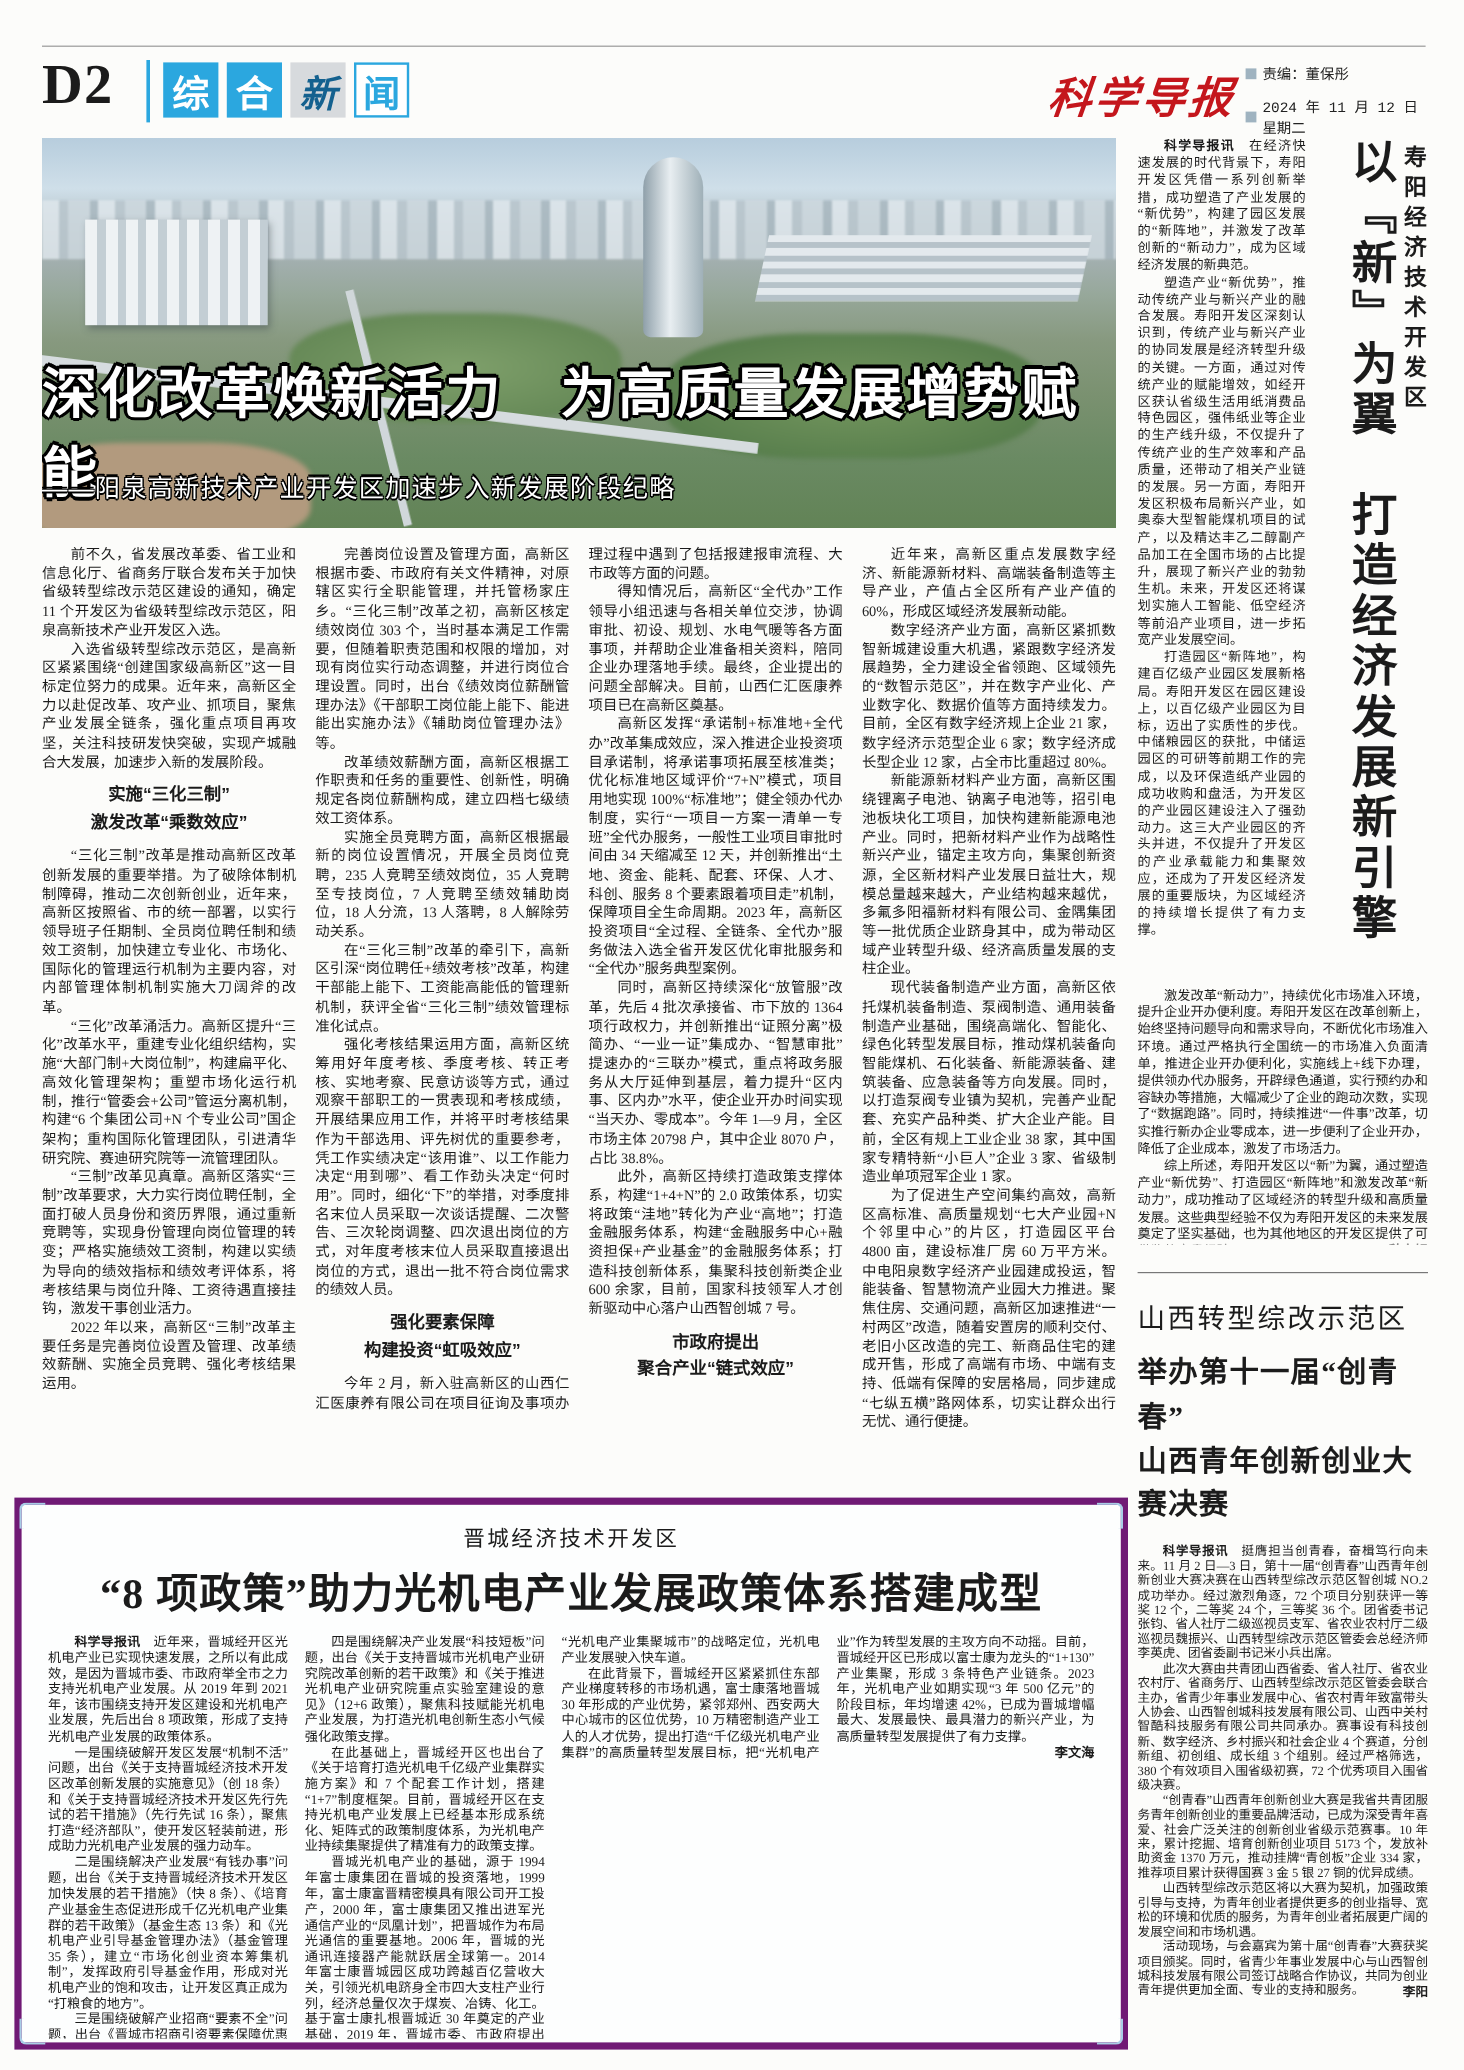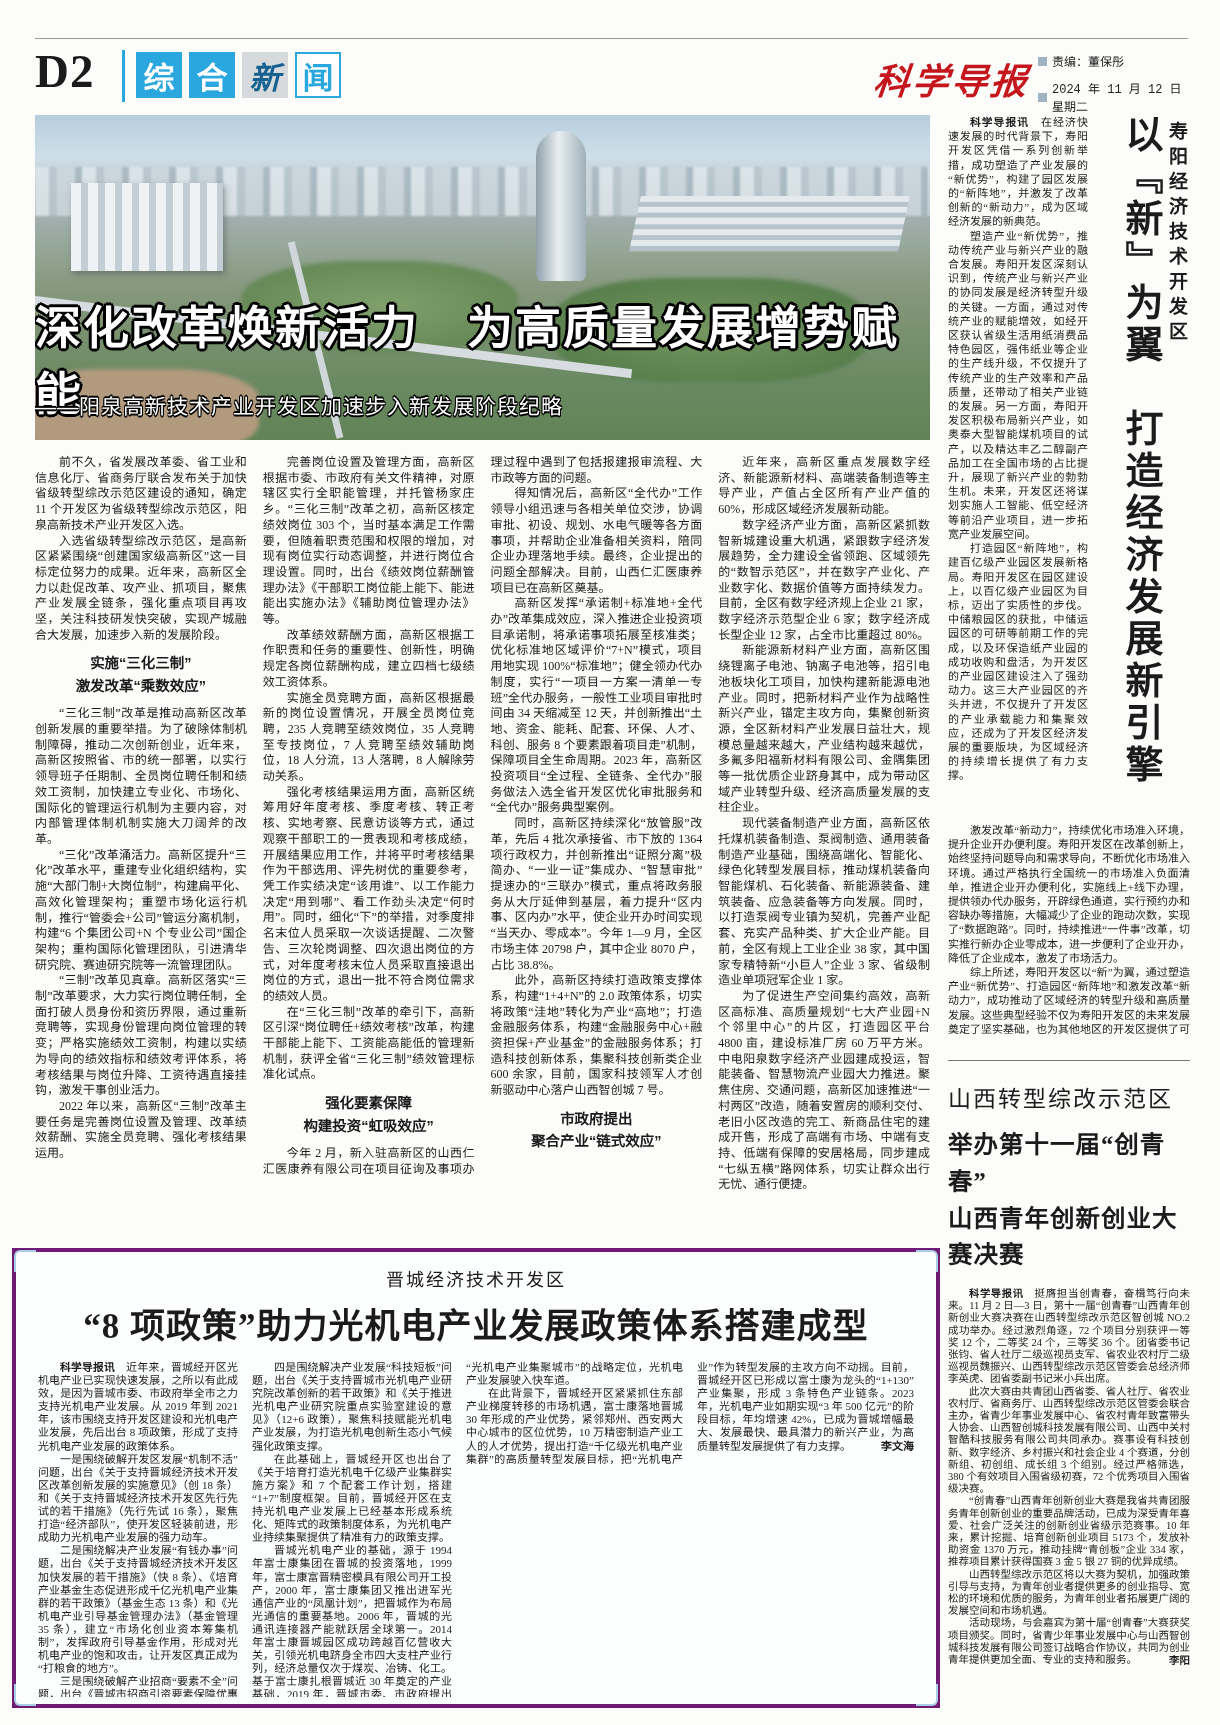--- a/index.html
+++ b/index.html
@@ -66,21 +66,21 @@
   .sb-kicker{flex:none;width:26px;margin-left:4px;writing-mode:vertical-rl;
     font-family:"Liberation Sans","DejaVu Sans",sans-serif;font-weight:700;font-size:19px;letter-spacing:6px;padding-top:6px;}
   .sb-bottom{margin-top:8px;height:214px;overflow:hidden;font-size:11px;line-height:14.2px;text-align:justify;}
   .sb-divider{position:absolute;left:948px;top:1060px;width:242px;height:1px;background:#777;}
   
   .cqc{position:absolute;left:948px;top:1080px;width:242px;height:628px;overflow:hidden;}
   .cqc-kicker{font-family:"Liberation Sans","DejaVu Sans",sans-serif;font-weight:400;font-size:23px;letter-spacing:2px;margin-bottom:13px;}
   .cqc-headline{font-weight:800;font-size:24.5px;line-height:1.5;letter-spacing:1px;margin-bottom:14px;}
   .cqc-body{font-size:10.5px;line-height:12.2px;text-align:justify;}
   
-  .jbox{position:absolute;left:12px;top:1248px;width:928px;height:460px;border:4px solid #701a75;box-sizing:border-box;background:#fdfefe;}
+  .jbox{position:absolute;left:12px;top:1248px;width:928px;height:460px;border:6px solid #701a75;box-sizing:border-box;background:#fdfefe;}
   .jcorn{position:absolute;width:20px;height:20px;border:2px solid #a9cde6;}
   .jc-tl{top:-2px;left:-2px;border-right:none;border-bottom:none;border-radius:6px 0 0 0;}
   .jc-tr{top:-2px;right:-2px;border-left:none;border-bottom:none;border-radius:0 6px 0 0;}
   .jc-bl{bottom:-2px;left:-2px;border-right:none;border-top:none;border-radius:0 0 0 6px;}
   .jc-br{bottom:-2px;right:-2px;border-left:none;border-top:none;border-radius:0 0 6px 0;}
   .jbox-kicker{text-align:center;font-family:"Liberation Sans","DejaVu Sans",sans-serif;font-size:18px;letter-spacing:2px;margin-top:13px;}
   .jbox-headline{text-align:center;font-weight:800;font-size:35px;letter-spacing:1px;margin:6px 0 13px;}
   .jbox-body{display:flex;gap:14px;padding:0 22px;height:336px;overflow:hidden;}
   .jb{font-size:11px;line-height:13.1px;text-align:justify;}
   .jb-col{width:200px;flex:none;overflow:hidden;}
@@ -150,22 +150,22 @@
         <div>实施“三化三制”</div>
         <div>激发改革“乘数效应”</div>
       </div>
       <p>“三化三制”改革是推动高新区改革创新发展的重要举措。为了破除体制机制障碍，推动二次创新创业，近年来，高新区按照省、市的统一部署，以实行领导班子任期制、全员岗位聘任制和绩效工资制，加快建立专业化、市场化、国际化的管理运行机制为主要内容，对内部管理体制机制实施大刀阔斧的改革。</p>
       <p>“三化”改革涌活力。高新区提升“三化”改革水平，重建专业化组织结构，实施“大部门制+大岗位制”，构建扁平化、高效化管理架构；重塑市场化运行机制，推行“管委会+公司”管运分离机制，构建“6 个集团公司+N 个专业公司”国企架构；重构国际化管理团队，引进清华研究院、赛迪研究院等一流管理团队。</p>
       <p>“三制”改革见真章。高新区落实“三制”改革要求，大力实行岗位聘任制，全面打破人员身份和资历界限，通过重新竞聘等，实现身份管理向岗位管理的转变；严格实施绩效工资制，构建以实绩为导向的绩效指标和绩效考评体系，将考核结果与岗位升降、工资待遇直接挂钩，激发干事创业活力。</p>
       <p>2022 年以来，高新区“三制”改革主要任务是完善岗位设置及管理、改革绩效薪酬、实施全员竞聘、强化考核结果运用。</p>
       <p>完善岗位设置及管理方面，高新区根据市委、市政府有关文件精神，对原辖区实行全职能管理，并托管杨家庄乡。“三化三制”改革之初，高新区核定绩效岗位 303 个，当时基本满足工作需要，但随着职责范围和权限的增加，对现有岗位实行动态调整，并进行岗位合理设置。同时，出台《绩效岗位薪酬管理办法》《干部职工岗位能上能下、能进能出实施办法》《辅助岗位管理办法》等。</p>
       <p>改革绩效薪酬方面，高新区根据工作职责和任务的重要性、创新性，明确规定各岗位薪酬构成，建立四档七级绩效工资体系。</p>
       <p>实施全员竞聘方面，高新区根据最新的岗位设置情况，开展全员岗位竞聘，235 人竞聘至绩效岗位，35 人竞聘至专技岗位，7 人竞聘至绩效辅助岗位，18 人分流，13 人落聘，8 人解除劳动关系。</p>
+      <p>在“三化三制”改革的牵引下，高新区引深“岗位聘任+绩效考核”改革，构建干部能上能下、工资能高能低的管理新机制，获评全省“三化三制”绩效管理标准化试点。</p>
       <p>强化考核结果运用方面，高新区统筹用好年度考核、季度考核、转正考核、实地考察、民意访谈等方式，通过观察干部职工的一贯表现和考核成绩，开展结果应用工作，并将平时考核结果作为干部选用、评先树优的重要参考，凭工作实绩决定“该用谁”、以工作能力决定“用到哪”、看工作劲头决定“何时用”。同时，细化“下”的举措，对季度排名末位人员采取一次谈话提醒、二次警告、三次轮岗调整、四次退出岗位的方式，对年度考核末位人员采取直接退出岗位的方式，退出一批不符合岗位需求的绩效人员。</p>
-      <p>在“三化三制”改革的牵引下，高新区引深“岗位聘任+绩效考核”改革，构建干部能上能下、工资能高能低的管理新机制，获评全省“三化三制”绩效管理标准化试点。</p>
       <div class="subhead">
         <div>强化要素保障</div>
         <div>构建投资“虹吸效应”</div>
       </div>
       <p>今年 2 月，新入驻高新区的山西仁汇医康养有限公司在项目征询及事项办理过程中遇到了包括报建报审流程、大市政等方面的问题。</p>
       <p>得知情况后，高新区“全代办”工作领导小组迅速与各相关单位交涉，协调审批、初设、规划、水电气暖等各方面事项，并帮助企业准备相关资料，陪同企业办理落地手续。最终，企业提出的问题全部解决。目前，山西仁汇医康养项目已在高新区奠基。</p>
       <p>高新区发挥“承诺制+标准地+全代办”改革集成效应，深入推进企业投资项目承诺制，将承诺事项拓展至核准类；优化标准地区域评价“7+N”模式，项目用地实现 100%“标准地”；健全领办代办制度，实行“一项目一方案一清单一专班”全代办服务，一般性工业项目审批时间由 34 天缩减至 12 天，并创新推出“土地、资金、能耗、配套、环保、人才、科创、服务 8 个要素跟着项目走”机制，保障项目全生命周期。2023 年，高新区投资项目“全过程、全链条、全代办”服务做法入选全省开发区优化审批服务和“全代办”服务典型案例。</p>
       <p>同时，高新区持续深化“放管服”改革，先后 4 批次承接省、市下放的 1364 项行政权力，并创新推出“证照分离”极简办、“一业一证”集成办、“智慧审批”提速办的“三联办”模式，重点将政务服务从大厅延伸到基层，着力提升“区内事、区内办”水平，使企业开办时间实现“当天办、零成本”。今年 1—9 月，全区市场主体 20798 户，其中企业 8070 户，占比 38.8%。</p>
       <p>此外，高新区持续打造政策支撑体系，构建“1+4+N”的 2.0 政策体系，切实将政策“洼地”转化为产业“高地”；打造金融服务体系，构建“金融服务中心+融资担保+产业基金”的金融服务体系；打造科技创新体系，集聚科技创新类企业 600 余家，目前，国家科技领军人才创新驱动中心落户山西智创城 7 号。</p>
       <div class="subhead">

